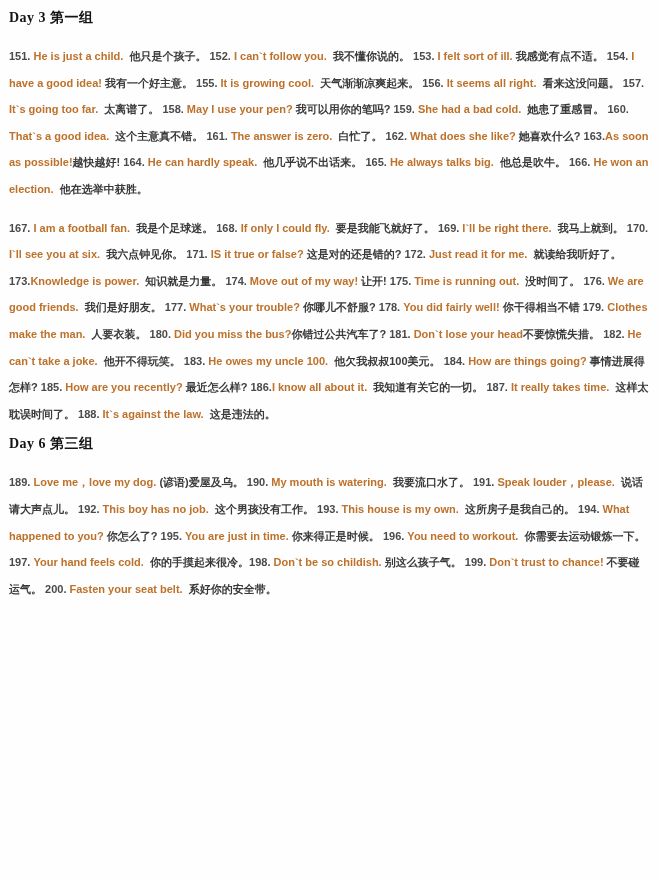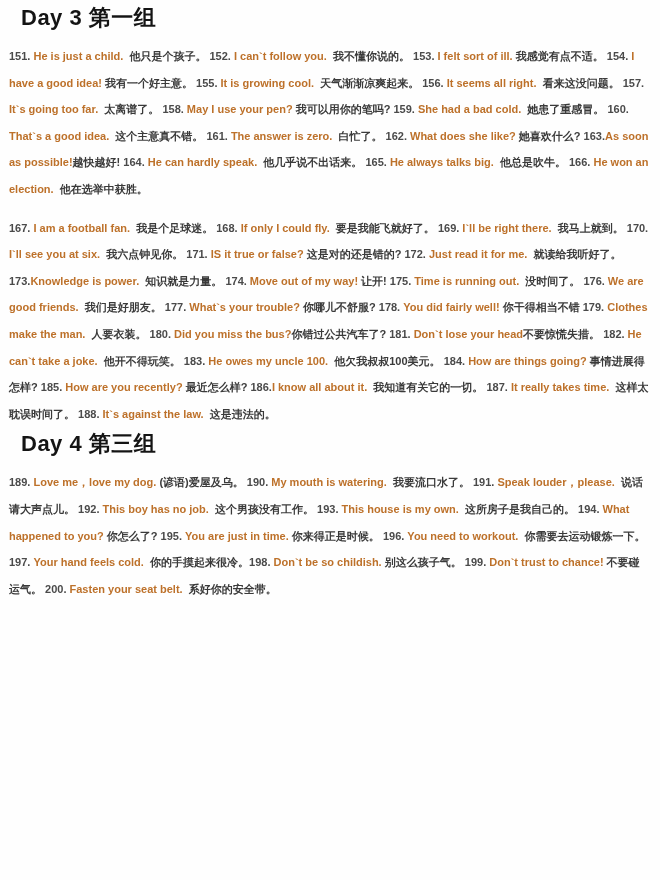--- a/index.html
+++ b/index.html
@@ -12,25 +12,25 @@
     font-family: "Liberation Sans", "DejaVu Sans", sans-serif;
   }
   .page {
     box-sizing: border-box;
     width: 660px;
     min-height: 880px;
     padding: 2px 10px 6px 9px;
     background: var(--page-bg, #fefefe);
   }
   h2.section-title {
-    font-family: Liberation Sans, sans-serif;
-    font-size: 22px;
+    font-family: Liberation Serif, serif;
+    font-size: 14px;
     font-weight: bold;
     color: var(--heading-color, #141414);
-    margin: 3px 0 5px 12px;
+    margin: 3px 0 5px 0;
     letter-spacing: 0.5px;
     line-height: 26px;
   }
   p.section-text {
     font-size: 11px;
     font-weight: bold;
     line-height: 26.6px;
     margin: 12px 0 4px 0;
     white-space: pre-wrap;
     overflow-wrap: break-word;
@@ -45,16 +45,16 @@
 
 <div class="page">
     <section>
       <h2 class="section-title">Day 3 第一组</h2>
       <p class="section-text"><span class="num">151. </span><span class="en">He is just a child.</span><span class="zh">  他只是个孩子。 </span><span class="num">152. </span><span class="en">I can`t follow you.</span><span class="zh">  我不懂你说的。 </span><span class="num">153. </span><span class="en">I felt sort of ill.</span><span class="zh"> 我感觉有点不适。 </span><span class="num">154. </span><span class="en">I have a good idea!</span><span class="zh"> 我有一个好主意。 </span><span class="num">155. </span><span class="en">It is growing cool.</span><span class="zh">  天气渐渐凉爽起来。 </span><span class="num">156. </span><span class="en">It seems all right.</span><span class="zh">  看来这没问题。 </span><span class="num">157. </span><span class="en">It`s going too far.</span><span class="zh">  太离谱了。 </span><span class="num">158. </span><span class="en">May I use your pen?</span><span class="zh"> 我可以用你的笔吗? </span><span class="num">159. </span><span class="en">She had a bad cold.</span><span class="zh">  她患了重感冒。 </span><span class="num">160. </span><span class="en">That`s a good idea.</span><span class="zh">  这个主意真不错。 </span><span class="num">161. </span><span class="en">The answer is zero.</span><span class="zh">  白忙了。 </span><span class="num">162. </span><span class="en">What does she like?</span><span class="zh"> 她喜欢什么? </span><span class="num">163.</span><span class="en">As soon as possible!</span><span class="zh">越快越好! </span><span class="num">164. </span><span class="en">He can hardly speak.</span><span class="zh">  他几乎说不出话来。 </span><span class="num">165. </span><span class="en">He always talks big.</span><span class="zh">  他总是吹牛。 </span><span class="num">166. </span><span class="en">He won an election.</span><span class="zh">  他在选举中获胜。</span></p>
     </section>
     <section>
       <p class="section-text"><span class="num">167. </span><span class="en">I am a football fan.</span><span class="zh">  我是个足球迷。 </span><span class="num">168. </span><span class="en">If only I could fly.</span><span class="zh">  要是我能飞就好了。 </span><span class="num">169. </span><span class="en">I`ll be right there.</span><span class="zh">  我马上就到。 </span><span class="num">170. </span><span class="en">I`ll see you at six.</span><span class="zh">  我六点钟见你。 </span><span class="num">171. </span><span class="en">IS it true or false?</span><span class="zh"> 这是对的还是错的? </span><span class="num">172. </span><span class="en">Just read it for me.</span><span class="zh">  就读给我听好了。 </span><span class="num">173.</span><span class="en">Knowledge is power.</span><span class="zh">  知识就是力量。 </span><span class="num">174. </span><span class="en">Move out of my way!</span><span class="zh"> 让开! </span><span class="num">175. </span><span class="en">Time is running out.</span><span class="zh">  没时间了。 </span><span class="num">176. </span><span class="en">We are good friends.</span><span class="zh">  我们是好朋友。 </span><span class="num">177. </span><span class="en">What`s your trouble?</span><span class="zh"> 你哪儿不舒服? </span><span class="num">178. </span><span class="en">You did fairly well!</span><span class="zh"> 你干得相当不错 </span><span class="num">179. </span><span class="en">Clothes make the man.</span><span class="zh">  人要衣装。 </span><span class="num">180. </span><span class="en">Did you miss the bus?</span><span class="zh">你错过公共汽车了? </span><span class="num">181. </span><span class="en">Don`t lose your head</span><span class="zh">不要惊慌失措。 </span><span class="num">182. </span><span class="en">He can`t take a joke.</span><span class="zh">  他开不得玩笑。 </span><span class="num">183. </span><span class="en">He owes my uncle 100.</span><span class="zh">  他欠我叔叔100美元。 </span><span class="num">184. </span><span class="en">How are things going?</span><span class="zh"> 事情进展得怎样? </span><span class="num">185. </span><span class="en">How are you recently?</span><span class="zh"> 最近怎么样? </span><span class="num">186.</span><span class="en">I know all about it.</span><span class="zh">  我知道有关它的一切。 </span><span class="num">187. </span><span class="en">It really takes time.</span><span class="zh">  这样太耽误时间了。 </span><span class="num">188. </span><span class="en">It`s against the law.</span><span class="zh">  这是违法的。</span></p>
     </section>
     <section>
-      <h2 class="section-title">Day 4 第三组</h2>
+      <h2 class="section-title">Day 6 第三组</h2>
       <p class="section-text"><span class="num">189. </span><span class="en">Love me，love my dog.</span><span class="zh"> (谚语)爱屋及乌。 </span><span class="num">190. </span><span class="en">My mouth is watering.</span><span class="zh">  我要流口水了。 </span><span class="num">191. </span><span class="en">Speak louder，please.</span><span class="zh">  说话请大声点儿。 </span><span class="num">192. </span><span class="en">This boy has no job.</span><span class="zh">  这个男孩没有工作。 </span><span class="num">193. </span><span class="en">This house is my own.</span><span class="zh">  这所房子是我自己的。 </span><span class="num">194. </span><span class="en">What happened to you?</span><span class="zh"> 你怎么了? </span><span class="num">195. </span><span class="en">You are just in time.</span><span class="zh"> 你来得正是时候。 </span><span class="num">196. </span><span class="en">You need to workout.</span><span class="zh">  你需要去运动锻炼一下。 </span><span class="num">197. </span><span class="en">Your hand feels cold.</span><span class="zh">  你的手摸起来很冷。</span><span class="num">198. </span><span class="en">Don`t be so childish.</span><span class="zh"> 别这么孩子气。 </span><span class="num">199. </span><span class="en">Don`t trust to chance!</span><span class="zh"> 不要碰运气。 </span><span class="num">200. </span><span class="en">Fasten your seat belt.</span><span class="zh">  系好你的安全带。</span></p>
     </section>
   </div>
 
 </body></html>

